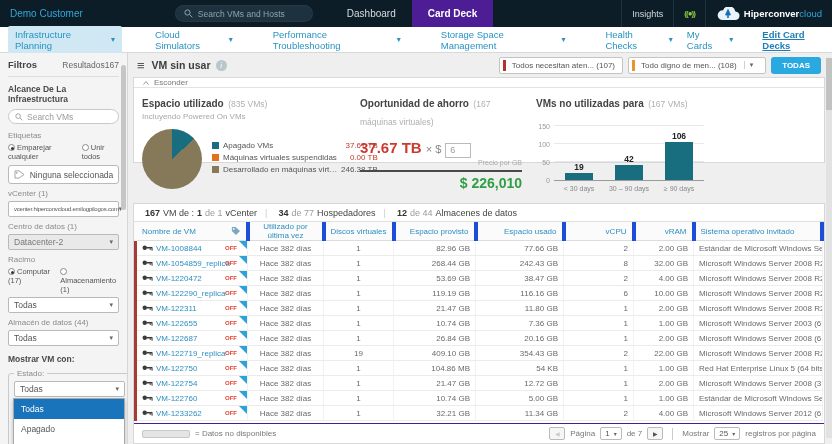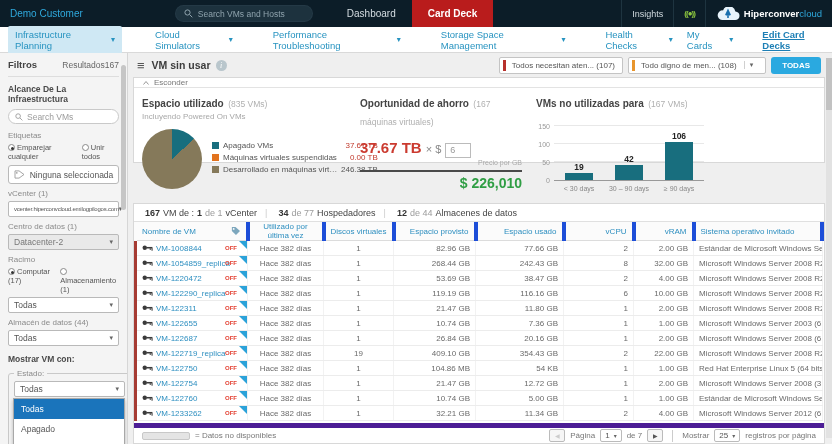--- a/index.html
+++ b/index.html
@@ -6,21 +6,21 @@
   html,body { width:832px; height:444px; overflow:hidden; background:#fff;
     font-family:"Liberation Sans", sans-serif; color:#444; }
 
   
   #topbar { position:absolute; top:0; left:0; width:832px; height:27px; background:#0c1d28;
     display:flex; align-items:center; color:#cfd8dd; font-size:10px; }
   .tb-link { color:#2fa9dd; margin-left:10px; cursor:pointer; }
   .searchpill { margin-left:92px; width:138px; height:17px; background:#1d323e; border:1px solid #31485556;
     border-radius:9px; display:flex; align-items:center; padding:0 8px; color:#8fa3ad; font-size:8.5px; gap:5px; }
   .tb-tab { height:27px; display:flex; align-items:center; padding:0 16px; font-size:10px; color:#d5dde2; cursor:pointer; }
-  .tb-tab.active { background:#b91c1c; font-weight:bold; color:#fff; }
+  .tb-tab.active { background:#4c1d95; font-weight:bold; color:#fff; }
   .tb-right { margin-left:auto; display:flex; align-items:center; height:27px; }
   .tb-cell { height:27px; display:flex; align-items:center; padding:0 10px; border-left:1px solid #1e3440; font-size:9px; }
   .signal { color:#8dc63f; font-weight:bold; font-size:8px; letter-spacing:-1px; }
   .brand { font-size:9.5px; }
   .brand b { color:#fff; } .brand i { font-style:normal; color:#2fa9dd; }
 
   
   #menubar { position:absolute; top:27px; left:0; width:832px; height:26px; background:#fff;
     border-bottom:1px solid #d9d9d9; display:flex; align-items:center; font-size:9.5px; }
   .mitem { color:#2793c0; margin-left:26px; display:flex; align-items:center; gap:4px; cursor:pointer; padding:3px 7px; border-radius:2px; }
@@ -133,21 +133,21 @@
   .al { text-align:left; } .ac { text-align:center; } .ar { text-align:right; }
   .c-name { position:relative; border-left:3px solid #a63b33; padding-left:5px; }
   .vm-link { color:#2e8fc0; text-decoration:none; cursor:pointer; }
   .keyicon { margin-right:3px; vertical-align:-1px; }
   .off { position:absolute; right:10px; top:4px; font-size:6px; font-weight:bold; color:#e23d2e; }
   .corner { position:absolute; top:0; right:0; width:0; height:0;
     border-top:8px solid #2ba2d9; border-left:8px solid transparent; }
   th.c-name-h { border-left:3px solid #fbfbfb; }
   .th-flex { display:flex; align-items:center; justify-content:space-between; }
 
-  #tfoot { height:20px; border-top:5px solid #4c1d95; display:flex; align-items:center; padding:0 8px; font-size:8px; color:#777; }
+  #tfoot { height:20px; border-top:1px solid #4c1d95; display:flex; align-items:center; padding:0 8px; font-size:8px; color:#777; }
   .nodata-sw { width:48px; height:8px; background:#e4e4e4; border:1px solid #c8c8c8; border-radius:2px; margin-right:5px; }
   .pag { margin-left:auto; display:flex; align-items:center; gap:5px; }
   .pbtn { width:16px; height:13px; border:1px solid #bbb; border-radius:2px; background:#f6f6f6;
     display:flex; align-items:center; justify-content:center; font-size:6px; cursor:pointer; }
   .pbtn.dis { color:#ccc; } .pbtn.en { color:#555; }
   .psel { border:1px solid #bbb; border-radius:2px; background:#fff; height:13px; display:flex;
     align-items:center; gap:4px; padding:0 4px; font-size:8px; color:#555; cursor:pointer; }
   .pdiv { width:1px; height:12px; background:#ccc; margin:0 4px; }
 </style>
 </head>

